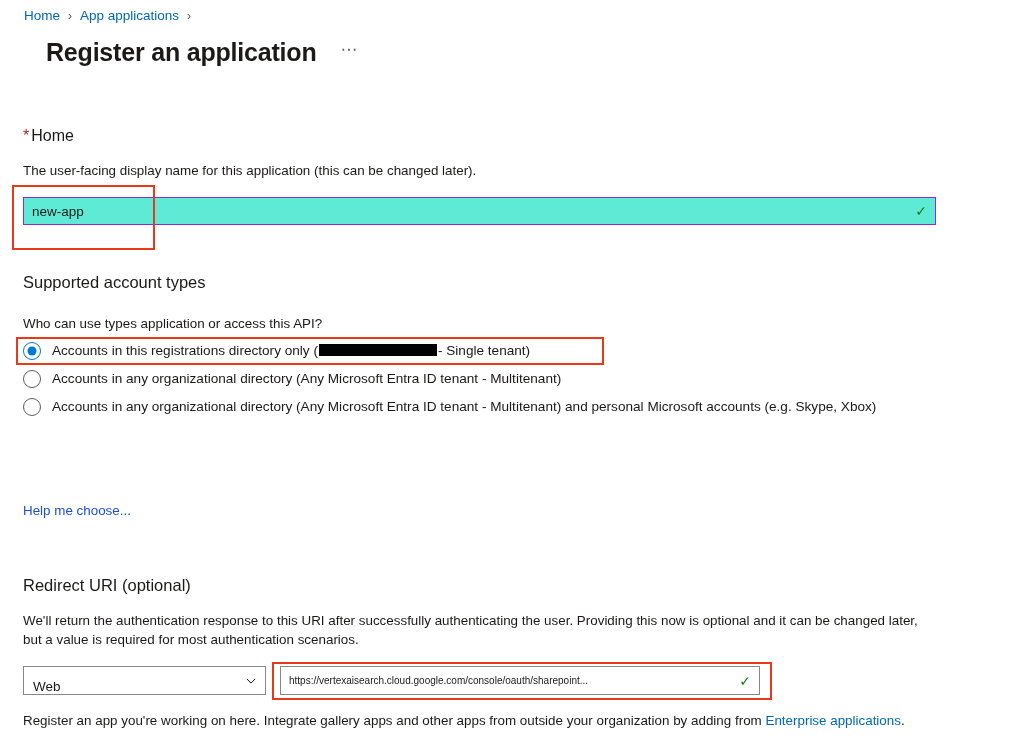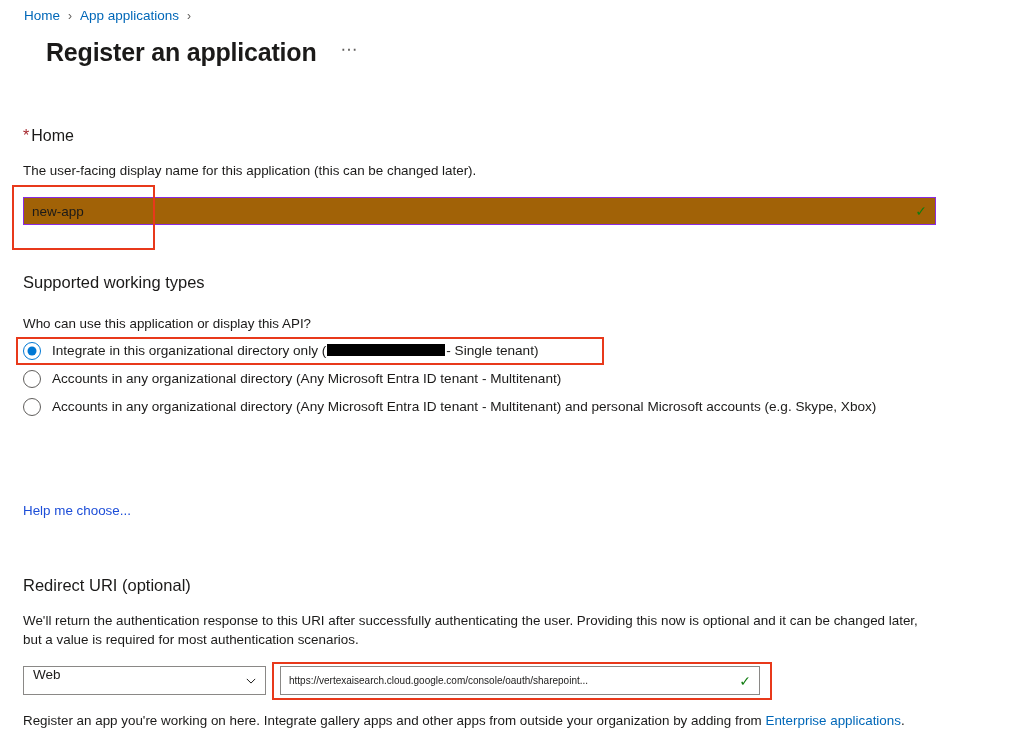--- a/index.html
+++ b/index.html
@@ -105,21 +105,21 @@
   .text-input {
     box-sizing: border-box;
     width: 100%;
     height: 100%;
     border: 1px solid #8a2be2;
     outline: none;
     font-family: "Liberation Sans", sans-serif;
     font-size: 13.5px;
     color: #1b1a19;
     padding: 2px 28px 2px 8px;
-    background: #a16207;
+    background: #5eead4;
   }
   .check-mark {
     position: absolute;
     right: 9px;
     top: 50%;
     transform: translateY(-50%);
     color: #107c10;
     font-size: 14px;
     line-height: 1;
   }
@@ -253,21 +253,21 @@
   }
   .select-box {
     box-sizing: border-box;
     width: 100%;
     height: 100%;
     border: 1px solid #8a8886;
     background: #fff;
     font-size: 13.5px;
     color: #1b1a19;
     display: flex;
-    align-items: flex-start;
+    align-items: flex-end;
     padding-left: 9px;
     cursor: pointer;
   }
   .chev {
     position: absolute;
     right: 10px;
     top: 50%;
     transform: translateY(-50%);
     width: 10px;
     height: 10px;
@@ -331,28 +331,28 @@
   <div class="name-label section-label">
     <span class="req-star">*</span><span>Home</span>
   </div>
   <div class="name-helper helper">The user-facing display name for this application (this can be changed later).</div>
 
   <div class="name-input-wrap">
     <input class="text-input" type="text" value="new-app" style="">
     <span class="check-mark">✓</span>
   </div>
 
-  <div class="sat-title section-label">Supported working types</div>
-  <div class="sat-helper helper">Who can use this application or display this API?</div>
+  <div class="sat-title section-label">Supported account types</div>
+  <div class="sat-helper helper">Who can use types application or access this API?</div>
 
   <div class="radio-group">
 
     <div class="radio-row">
       <span class="radio checked"></span>
-      <span class="radio-label"><span>Integrate in this organizational directory only (</span><span class="redacted"></span><span>- Single tenant)</span></span>
+      <span class="radio-label"><span>Accounts in this registrations directory only (</span><span class="redacted"></span><span>- Single tenant)</span></span>
     </div>
 
     <div class="radio-row">
       <span class="radio"></span>
       <span class="radio-label">Accounts in any organizational directory (Any Microsoft Entra ID tenant - Multitenant)</span>
     </div>
 
     <div class="radio-row">
       <span class="radio"></span>
       <span class="radio-label">Accounts in any organizational directory (Any Microsoft Entra ID tenant - Multitenant) and personal Microsoft accounts (e.g. Skype, Xbox)</span>

